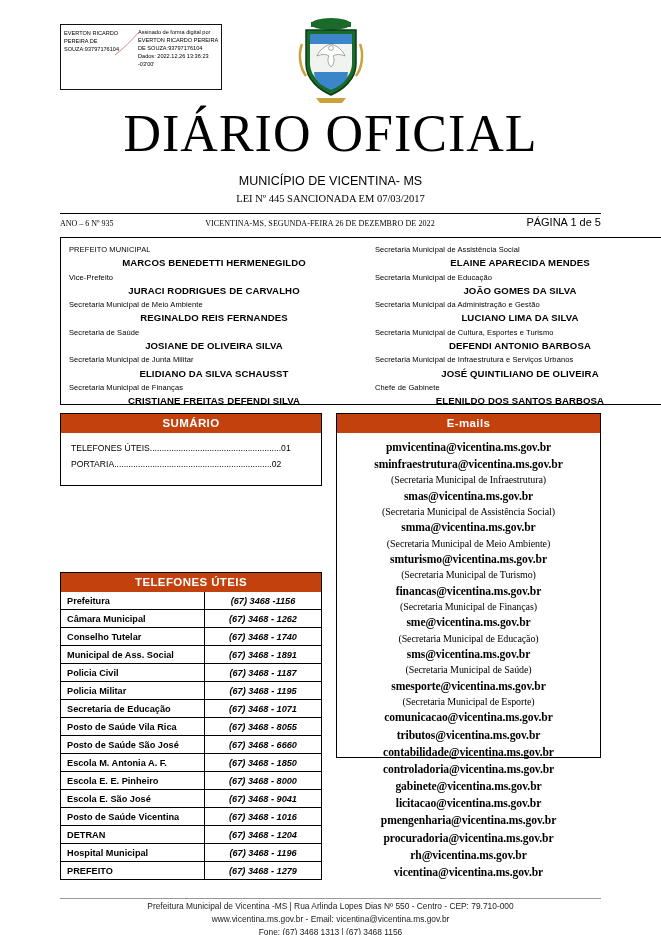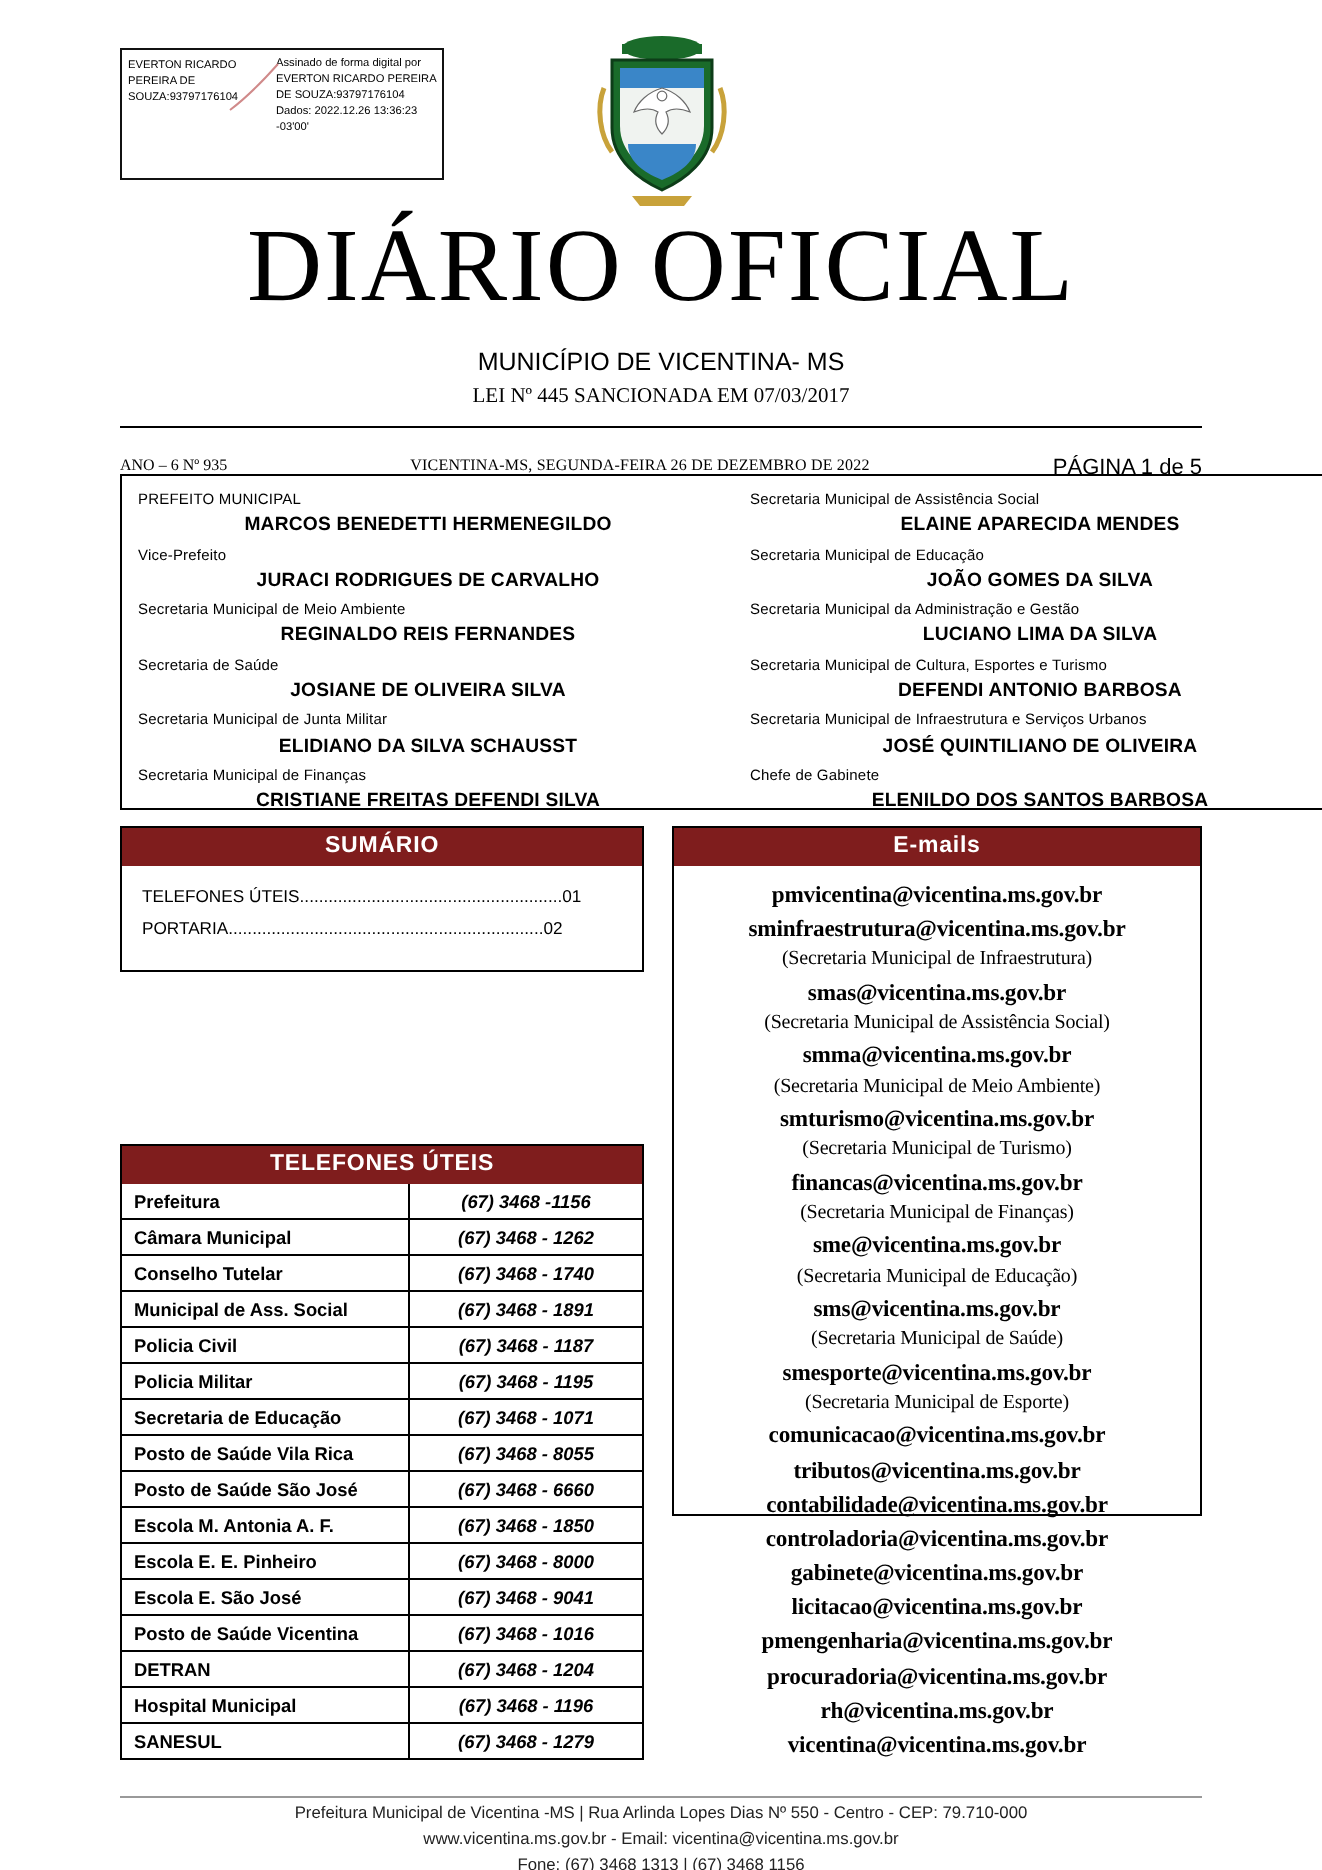--- a/index.html
+++ b/index.html
@@ -105,24 +105,24 @@
     position: absolute;
     left: 60px;
     right: 60px;
     top: 213px;
     border-top: 1px solid #000;
   }
   .metarow {
     position: absolute;
     left: 60px;
     right: 60px;
-    top: 228px;
+    top: 212px;
     height: 16px;
     display: flex;
-    align-items: flex-start;
+    align-items: flex-end;
     justify-content: space-between;
     font-family: "Liberation Serif", serif;
     font-size: 8.5px;
   }
   .metarow .ano { font-size: 8px; }
   .metarow .data { font-size: 8px; letter-spacing: 0.1px; }
   .metarow .pagina {
     font-family: "Liberation Sans", sans-serif;
     font-size: 11px;
   }
@@ -160,21 +160,21 @@
   
   .sumario-box {
     position: absolute;
     left: 60px;
     top: 413px;
     width: 262px;
     border: 1px solid #000;
     box-sizing: border-box;
   }
   .box-title {
-    background: #7f1d1d;
+    background: #c2410c;
     color: #fff;
     text-align: center;
     font-size: 11.5px;
     font-weight: bold;
     padding: 3px 0 4px 0;
     letter-spacing: 0.4px;
   }
   .sumario-body {
     padding: 8px 10px 12px 10px;
     font-size: 8.6px;
@@ -399,21 +399,21 @@
           </tr>
         <tr>
             <td>DETRAN</td>
             <td class="num">(67) 3468 - 1204</td>
           </tr>
         <tr>
             <td>Hospital Municipal</td>
             <td class="num">(67) 3468 - 1196</td>
           </tr>
         <tr>
-            <td>SANESUL</td>
+            <td>PREFEITO</td>
             <td class="num">(67) 3468 - 1279</td>
           </tr>
       </tbody>
     </table>
   </div>
 
   <div class="mail-box">
     <div class="box-title">E-mails</div>
     <div class="mail-body">
       <div class="mail-addr">pmvicentina@vicentina.ms.gov.br</div>

